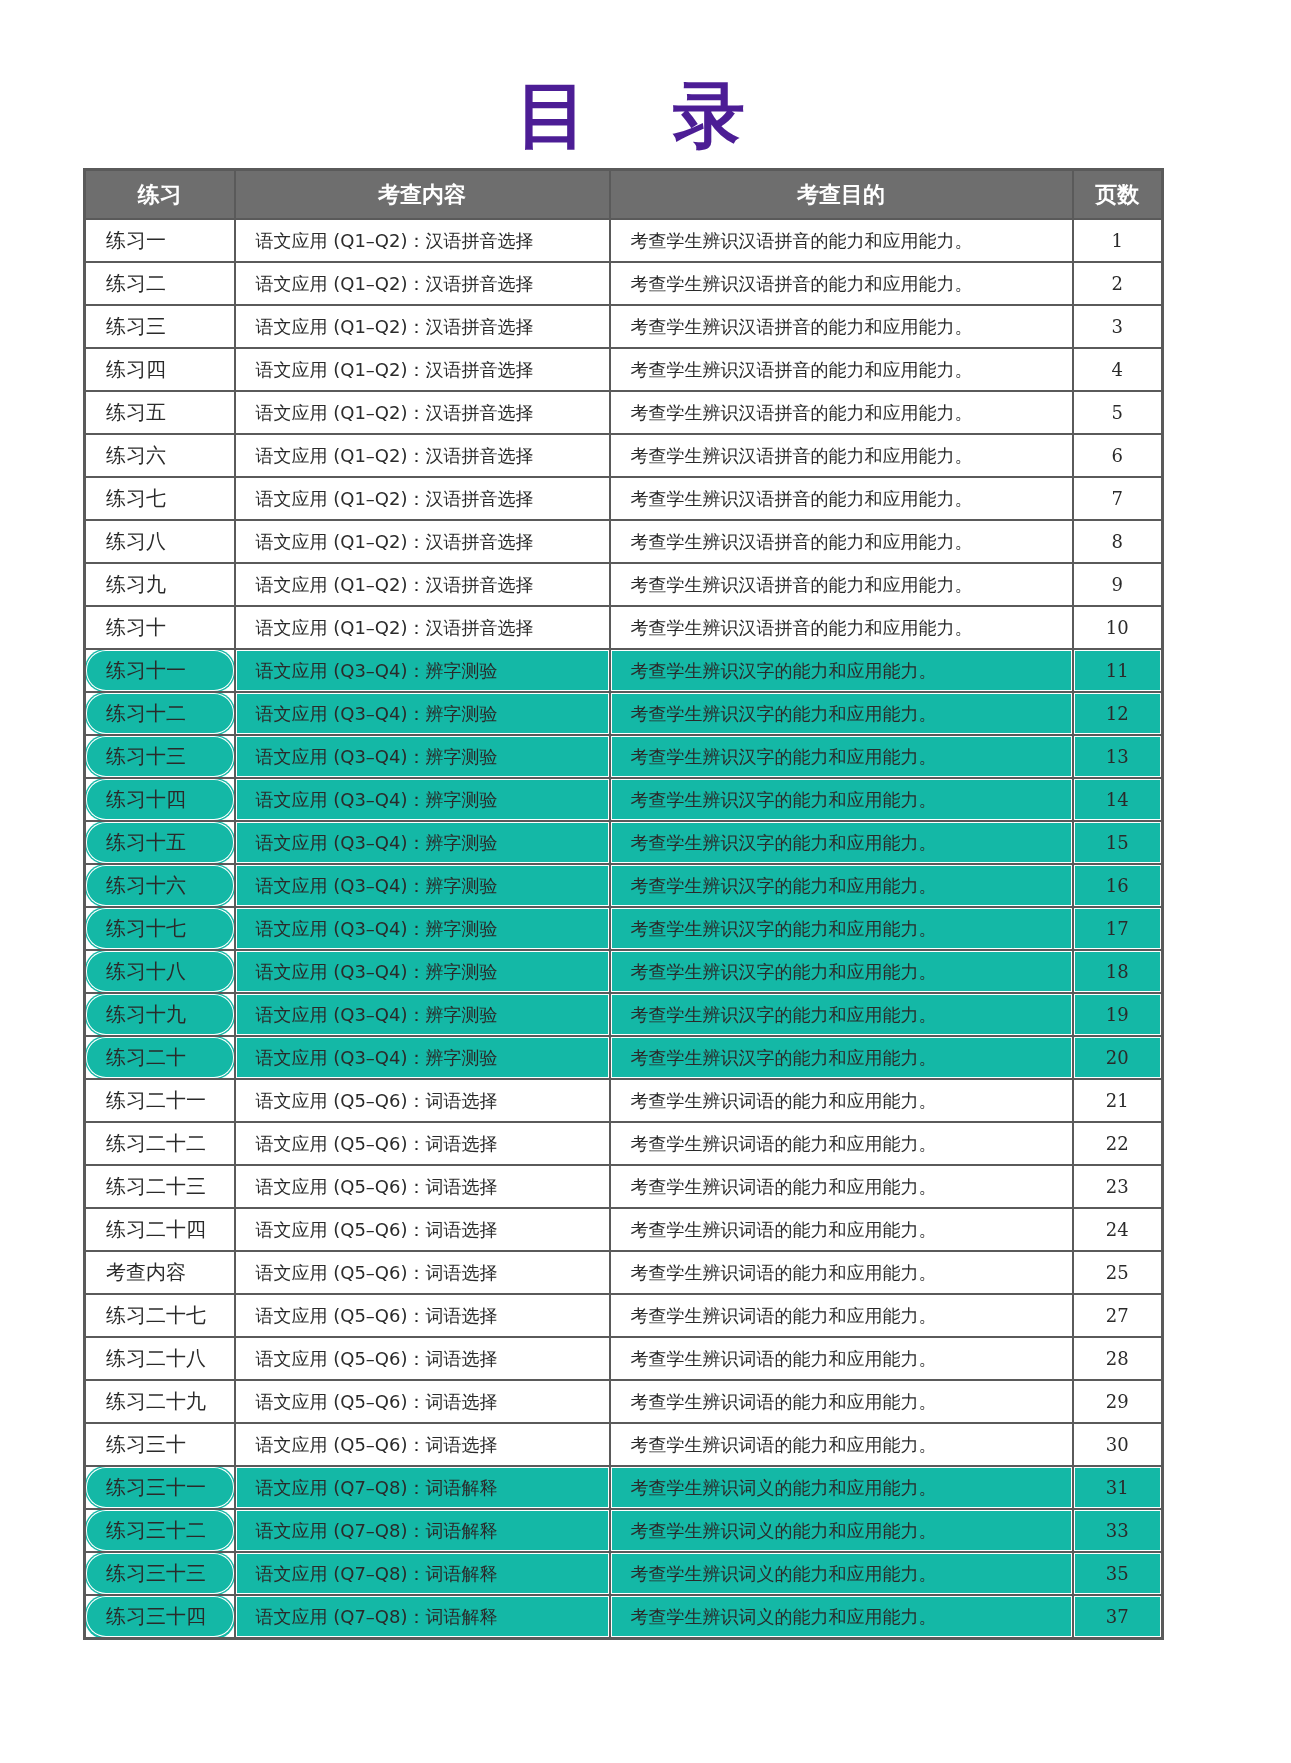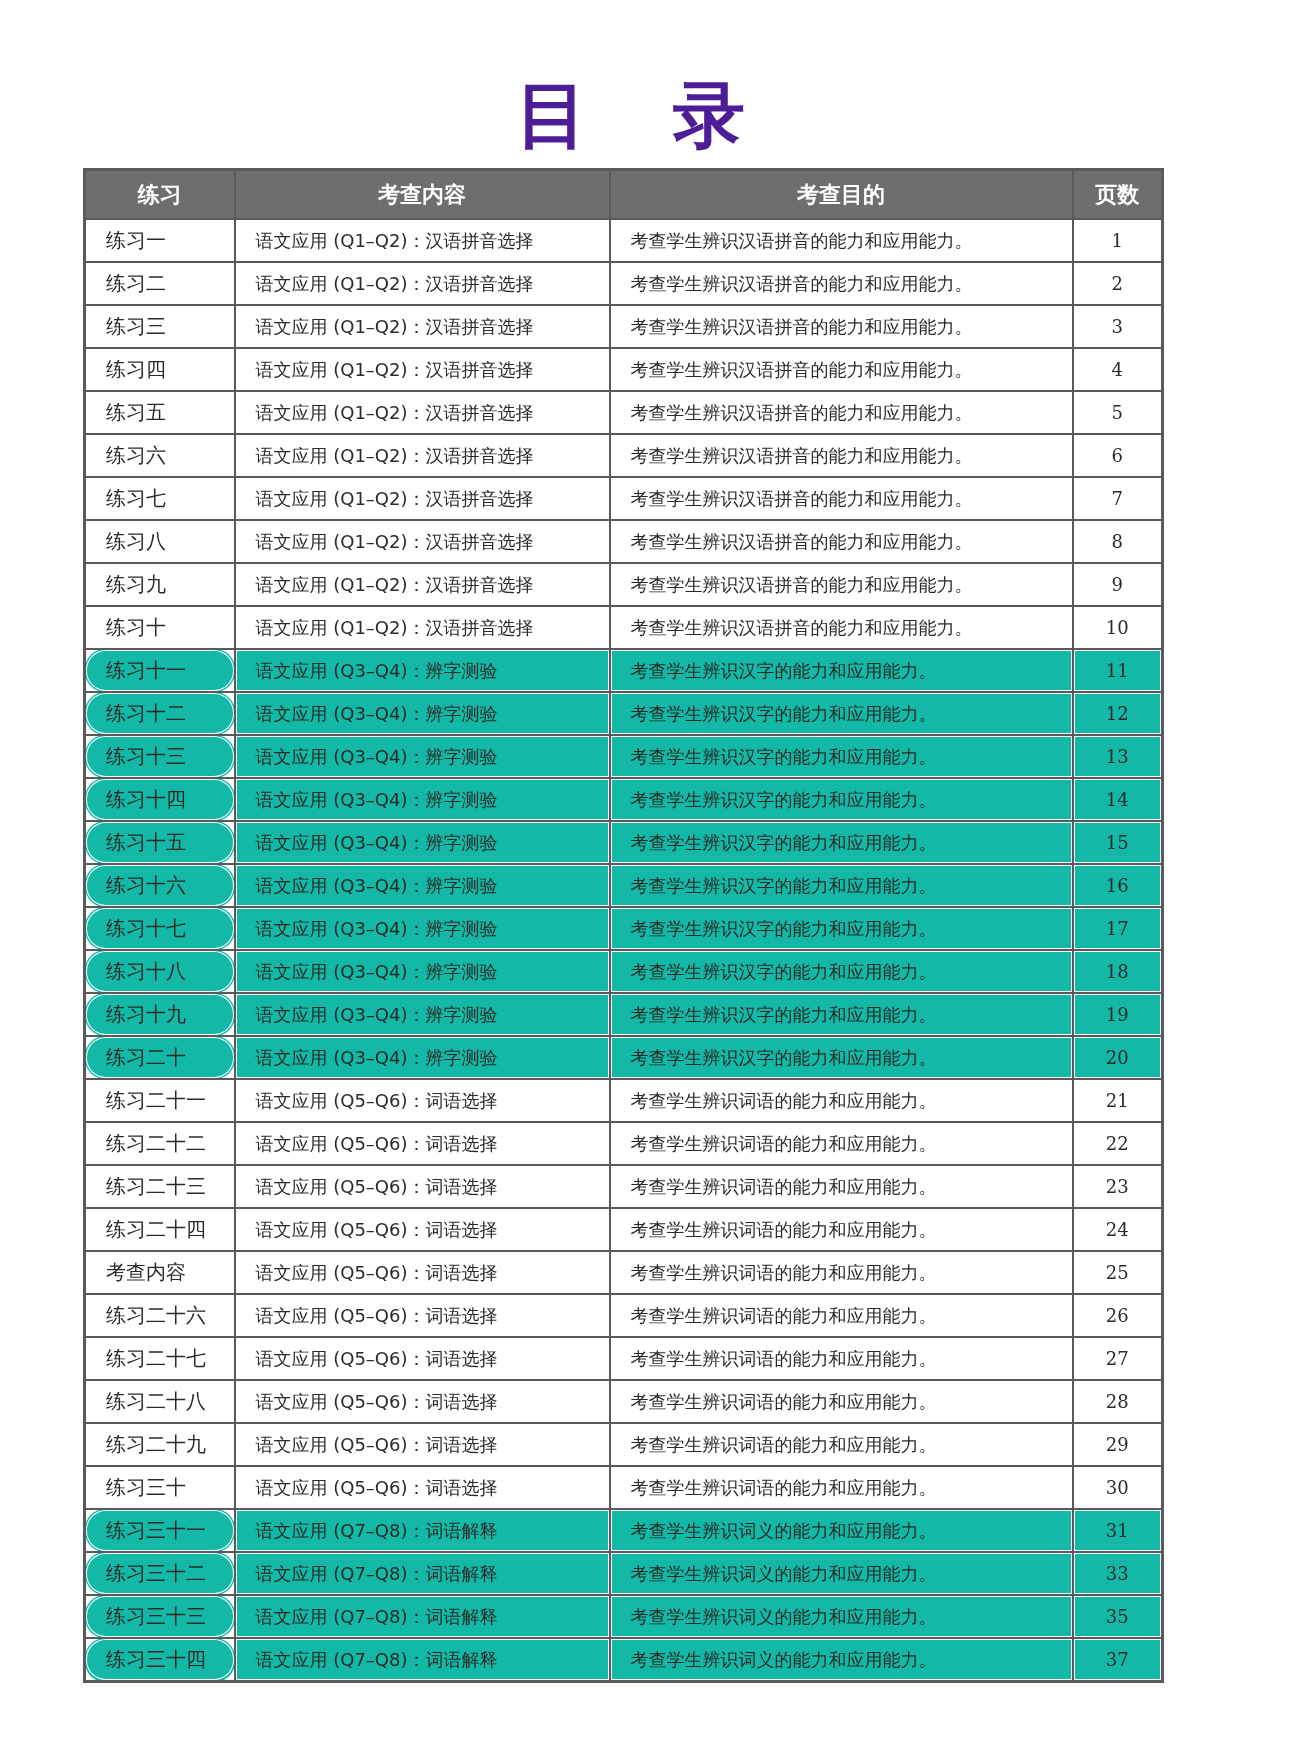--- a/index.html
+++ b/index.html
@@ -184,26 +184,20 @@
         <td>考查学生辨识词语的能力和应用能力。</td>
         <td class="page">24</td>
       </tr>
       <tr class="plain">
         <td class="ex">考查内容</td>
         <td>语文应用 (Q5–Q6)：词语选择</td>
         <td>考查学生辨识词语的能力和应用能力。</td>
         <td class="page">25</td>
       </tr>
       <tr class="plain">
-        <td class="ex">练习二十六</td>
-        <td>语文应用 (Q5–Q6)：词语选择</td>
-        <td>考查学生辨识词语的能力和应用能力。</td>
-        <td class="page">26</td>
-      </tr>
-      <tr class="plain">
         <td class="ex">练习二十七</td>
         <td>语文应用 (Q5–Q6)：词语选择</td>
         <td>考查学生辨识词语的能力和应用能力。</td>
         <td class="page">27</td>
       </tr>
       <tr class="plain">
         <td class="ex">练习二十八</td>
         <td>语文应用 (Q5–Q6)：词语选择</td>
         <td>考查学生辨识词语的能力和应用能力。</td>
         <td class="page">28</td>

